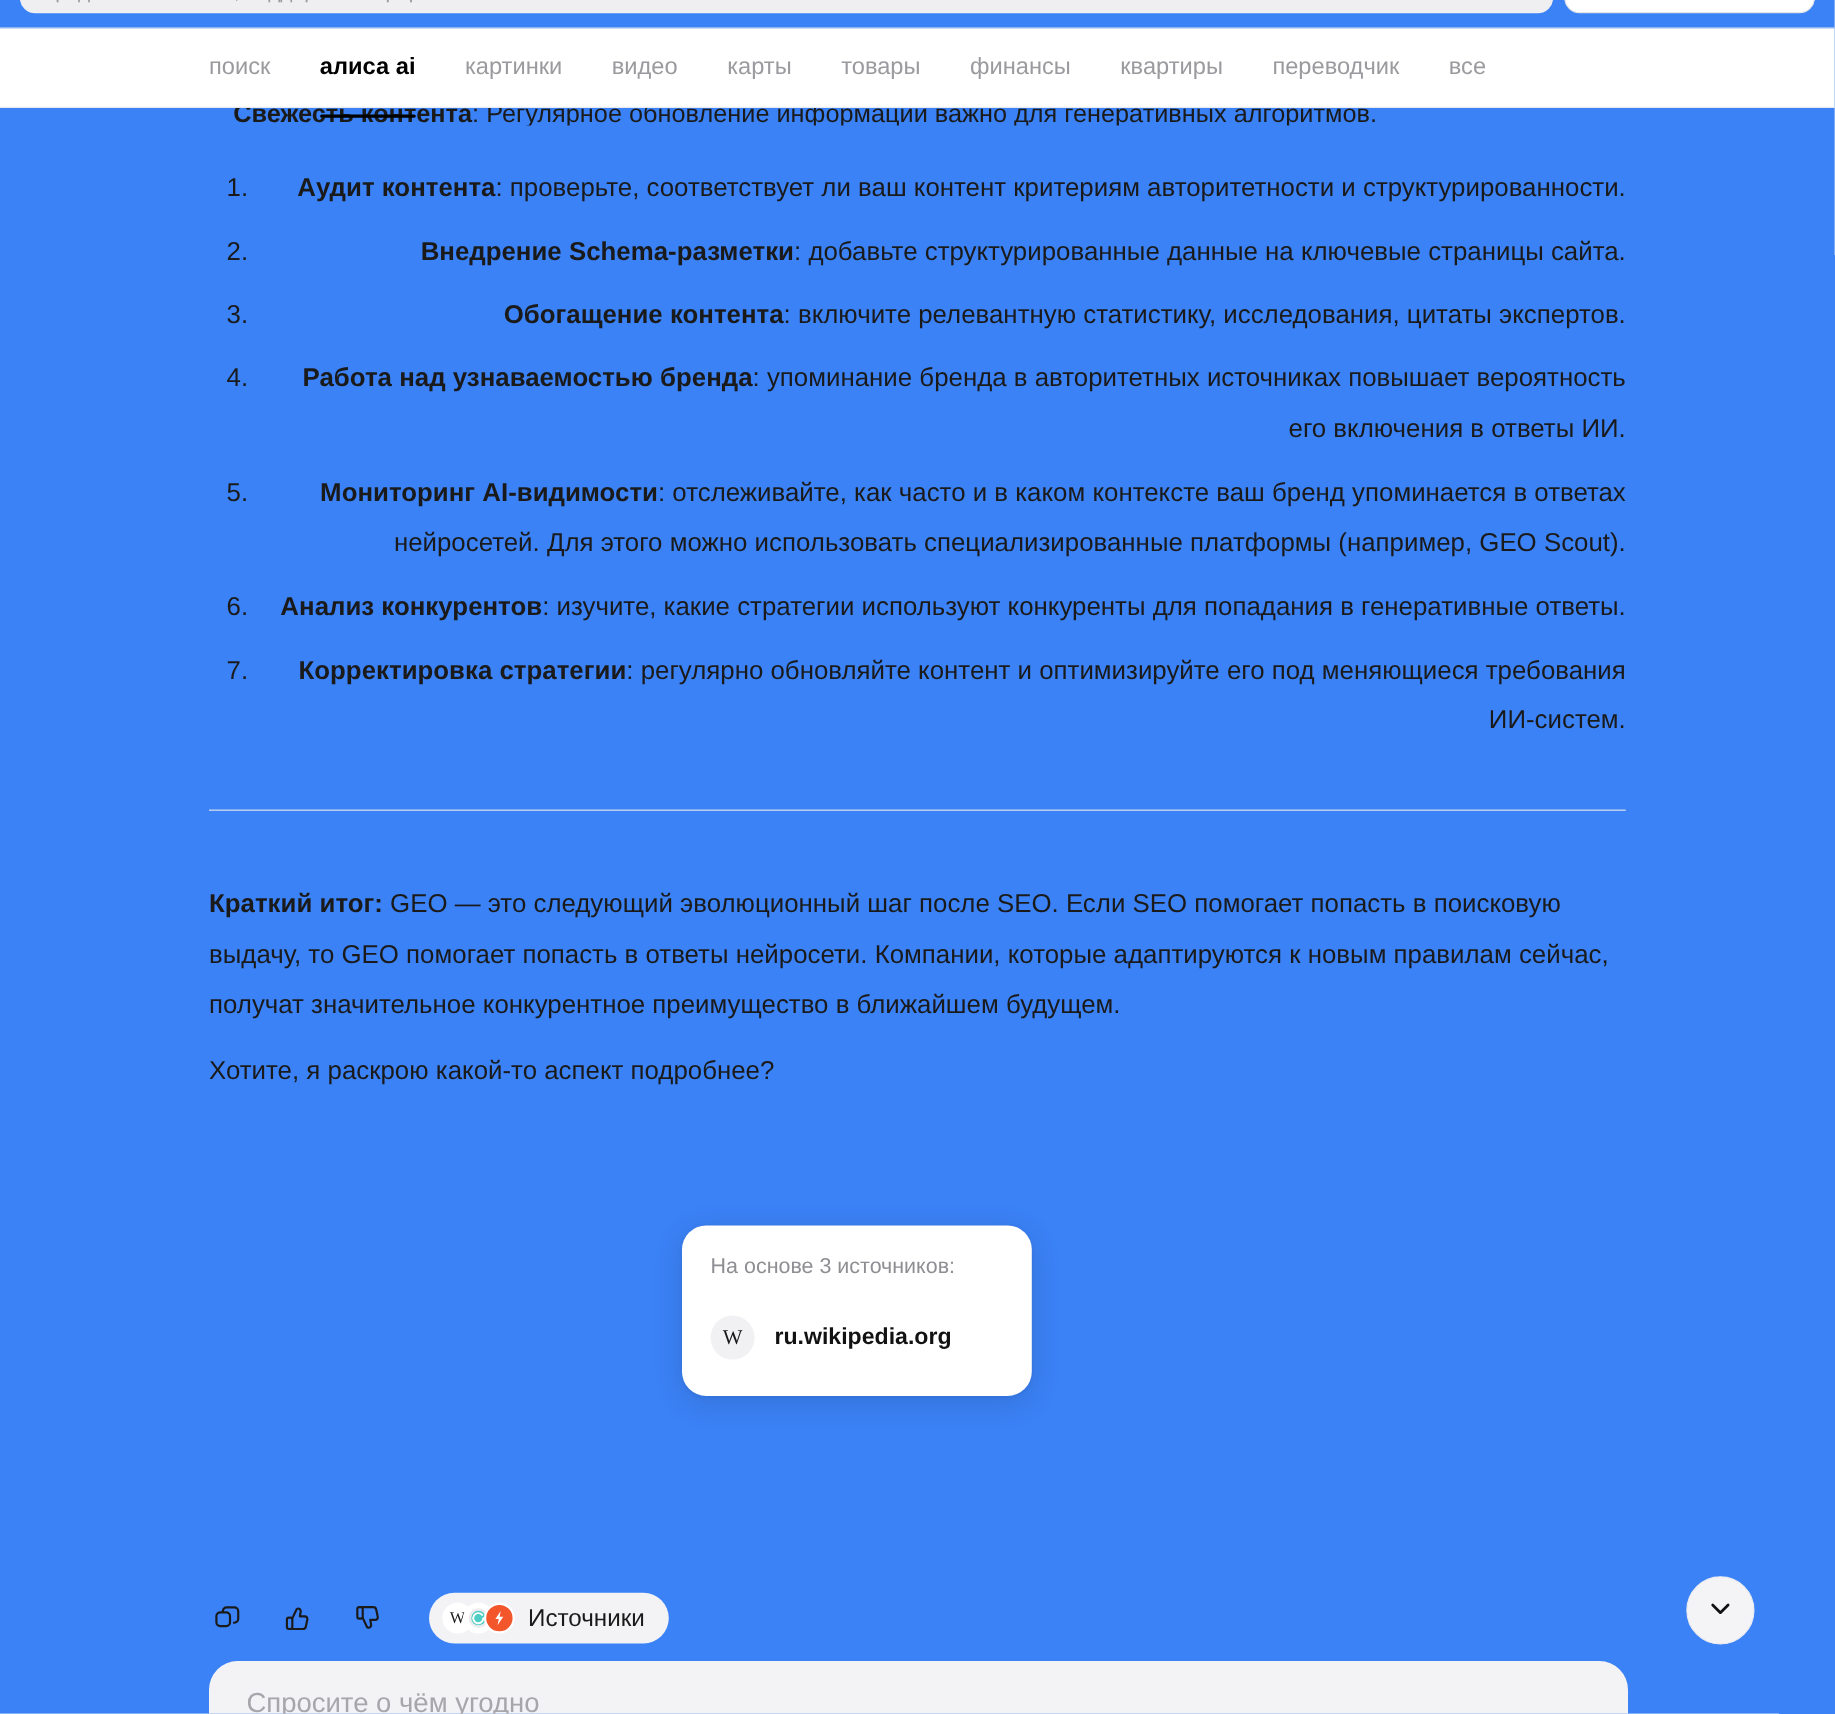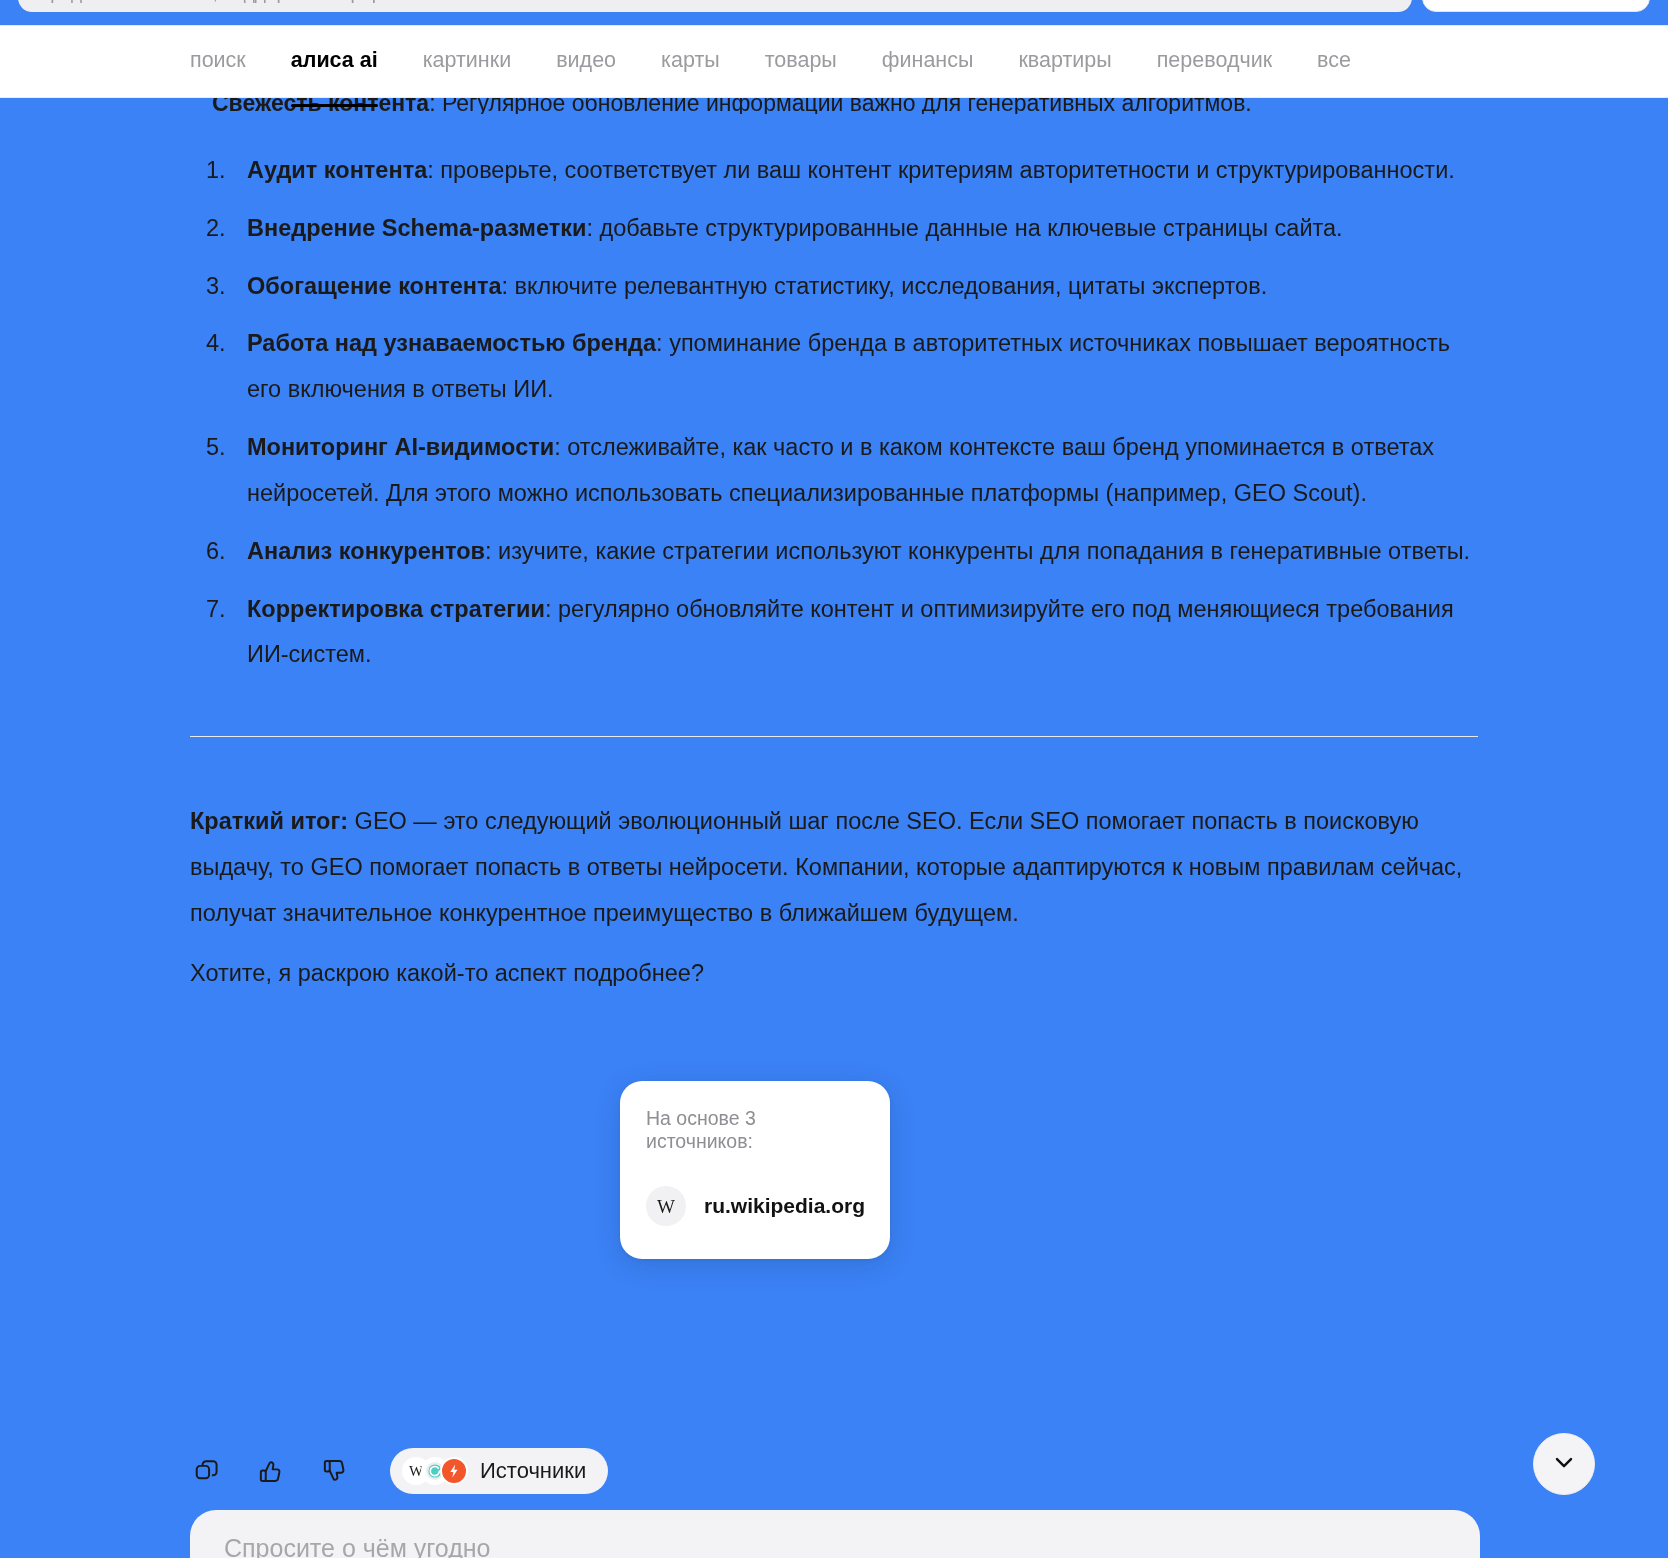--- a/index.html
+++ b/index.html
@@ -127,20 +127,21 @@
     color: #000000;
     letter-spacing: -0.3px;
     margin-top: 62px;
     margin-bottom: 0;
   }
 
   ol.steps {
     margin-top: 34px;
     list-style: none;
     counter-reset: stepc;
+    text-align: right;
   }
   ol.steps > li {
     counter-increment: stepc;
     position: relative;
     padding-left: 57px;
     font-size: 23.5px;
     line-height: 1.95;
     color: #1a1a1a;
     margin-bottom: 12px;
   }
@@ -233,22 +234,22 @@
   .fav.rush { background: #f4562c; }
   .sources-pill .label {
     font-size: 22px;
     color: #1a1a1a;
   }
 
   
   .sources-popup {
     position: absolute;
     left: 620px;
-    top: 1081px;
-    width: 270px;
+    top: 1114px;
+    width: 318px;
     background: #ffffff;
     border-radius: 22px;
     box-shadow: 0 6px 28px rgba(0,0,0,0.13), 0 1px 4px rgba(0,0,0,0.06);
     padding: 26px 0 22px 0;
     z-index: 40;
   }
   .sources-popup .pop-title {
     font-size: 19.5px;
     color: #8e8e93;
     padding: 0 26px;

